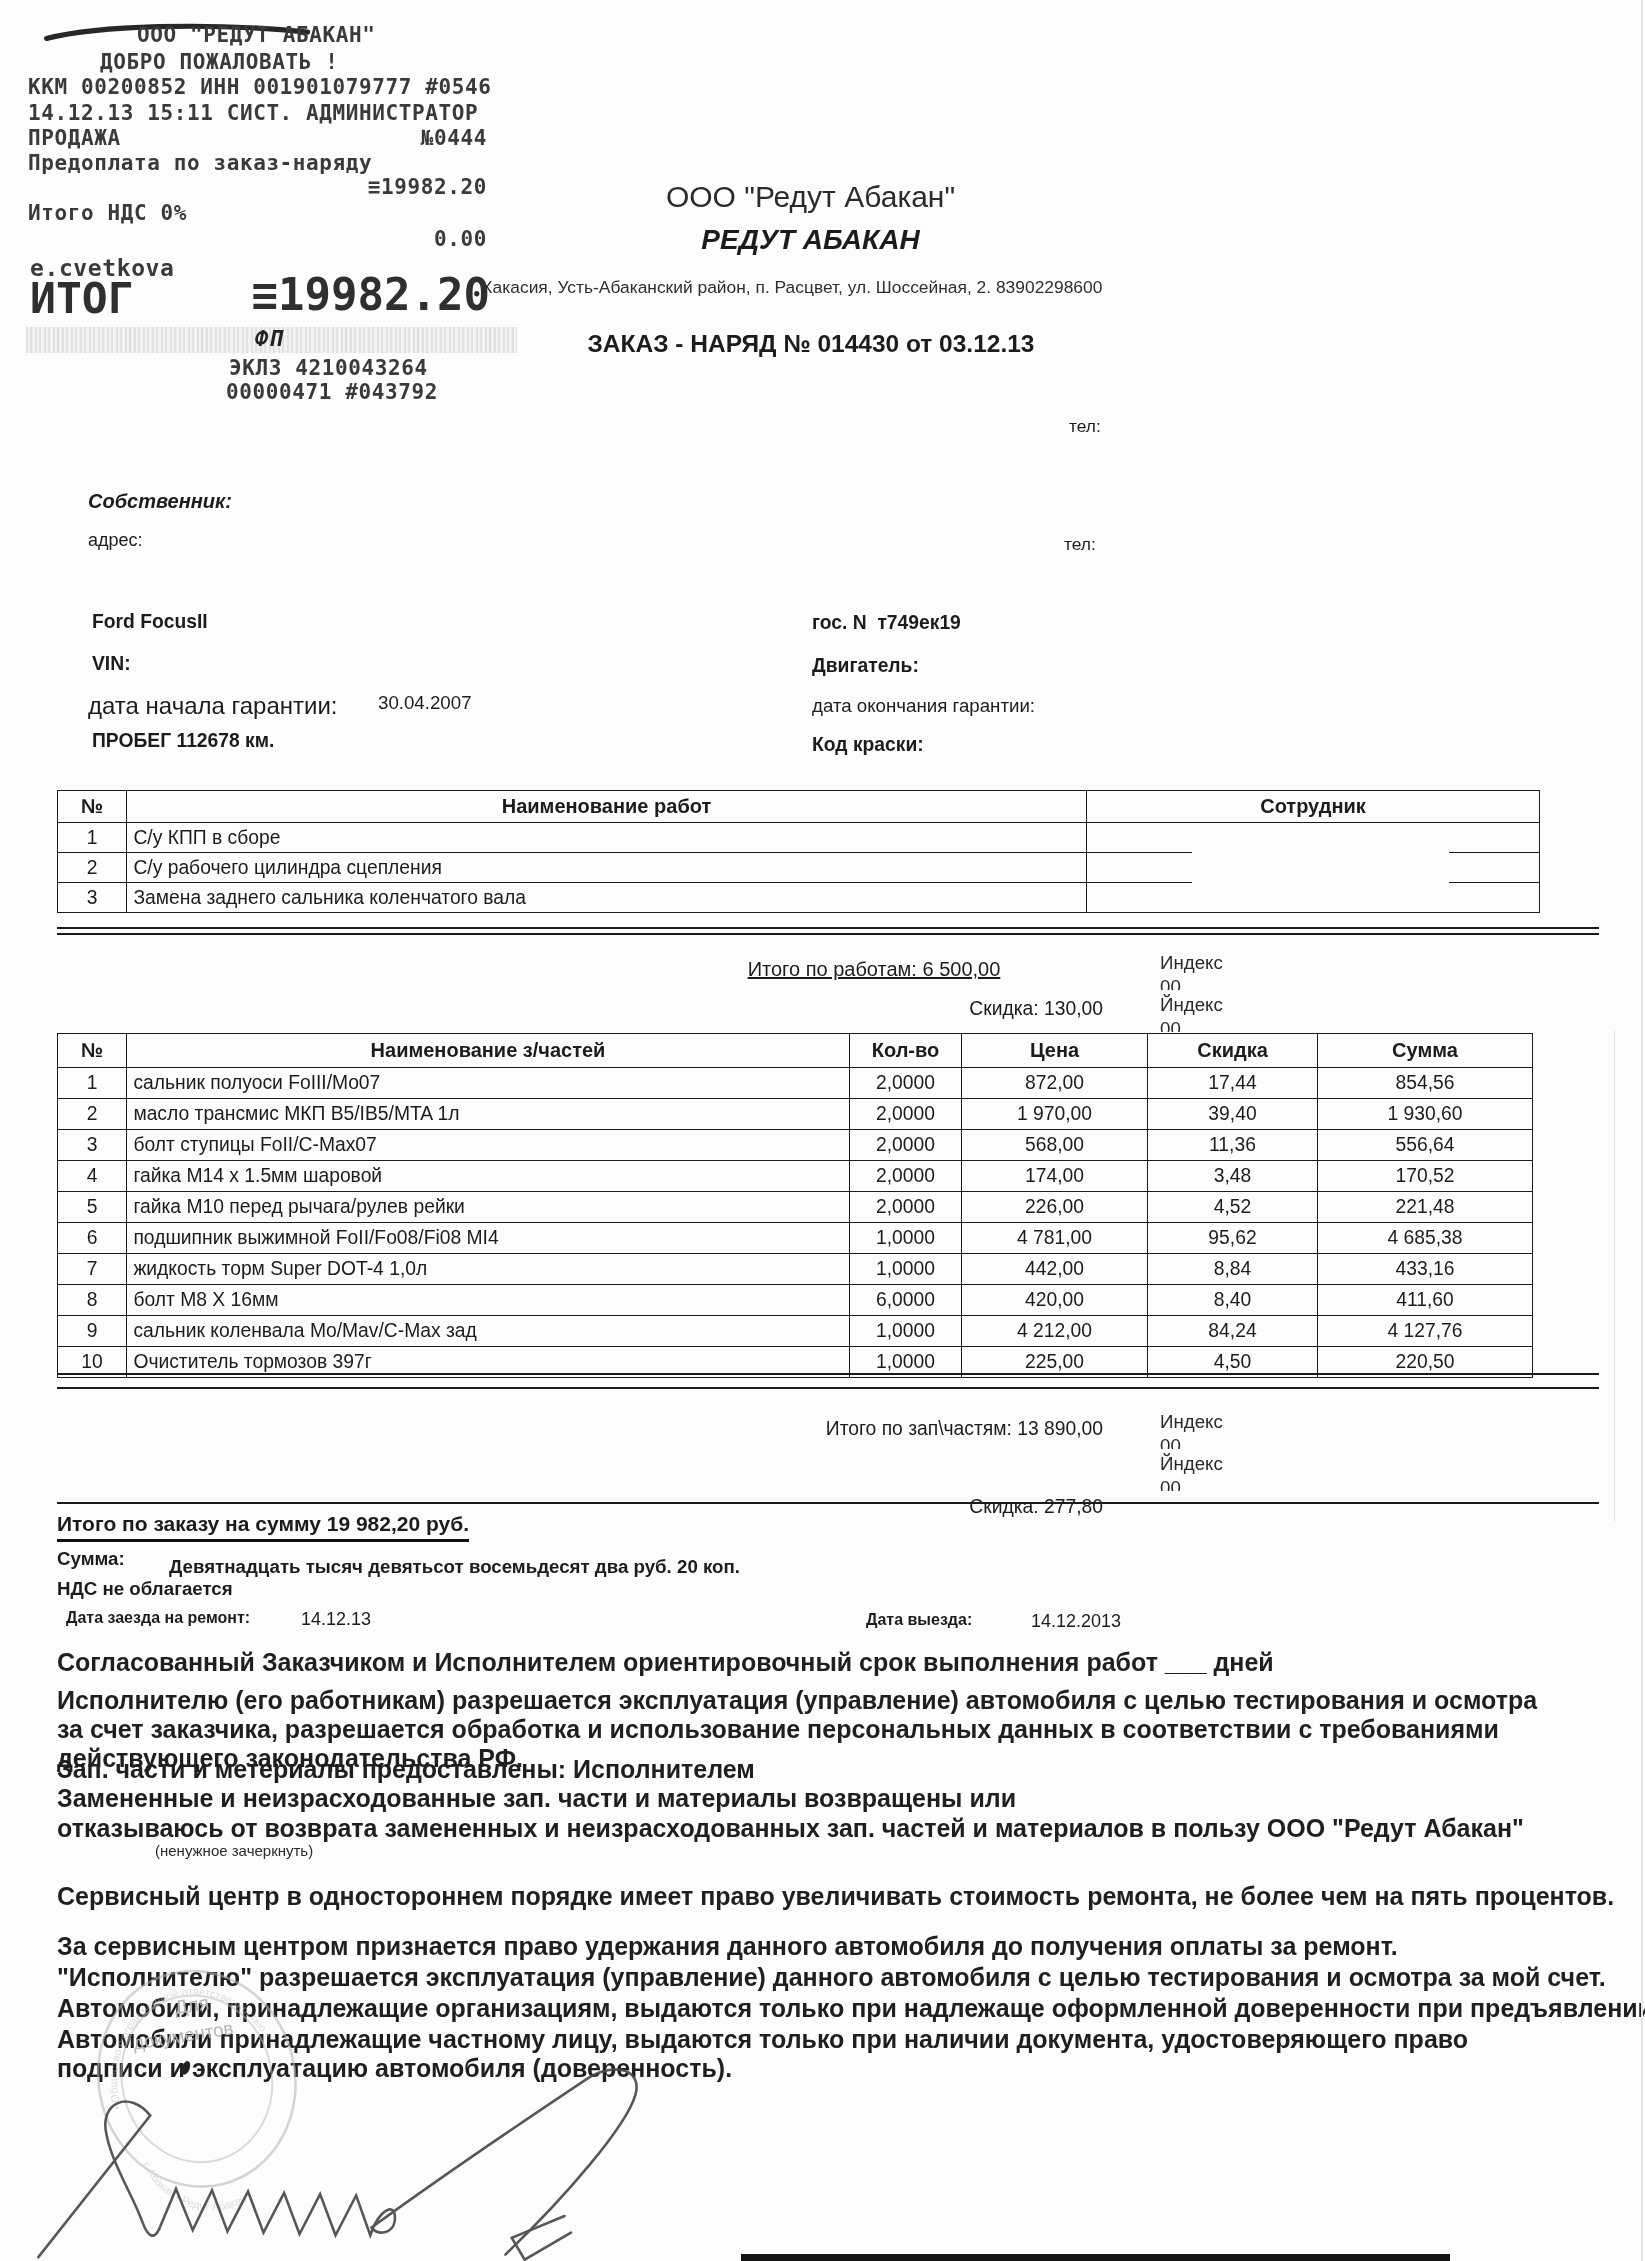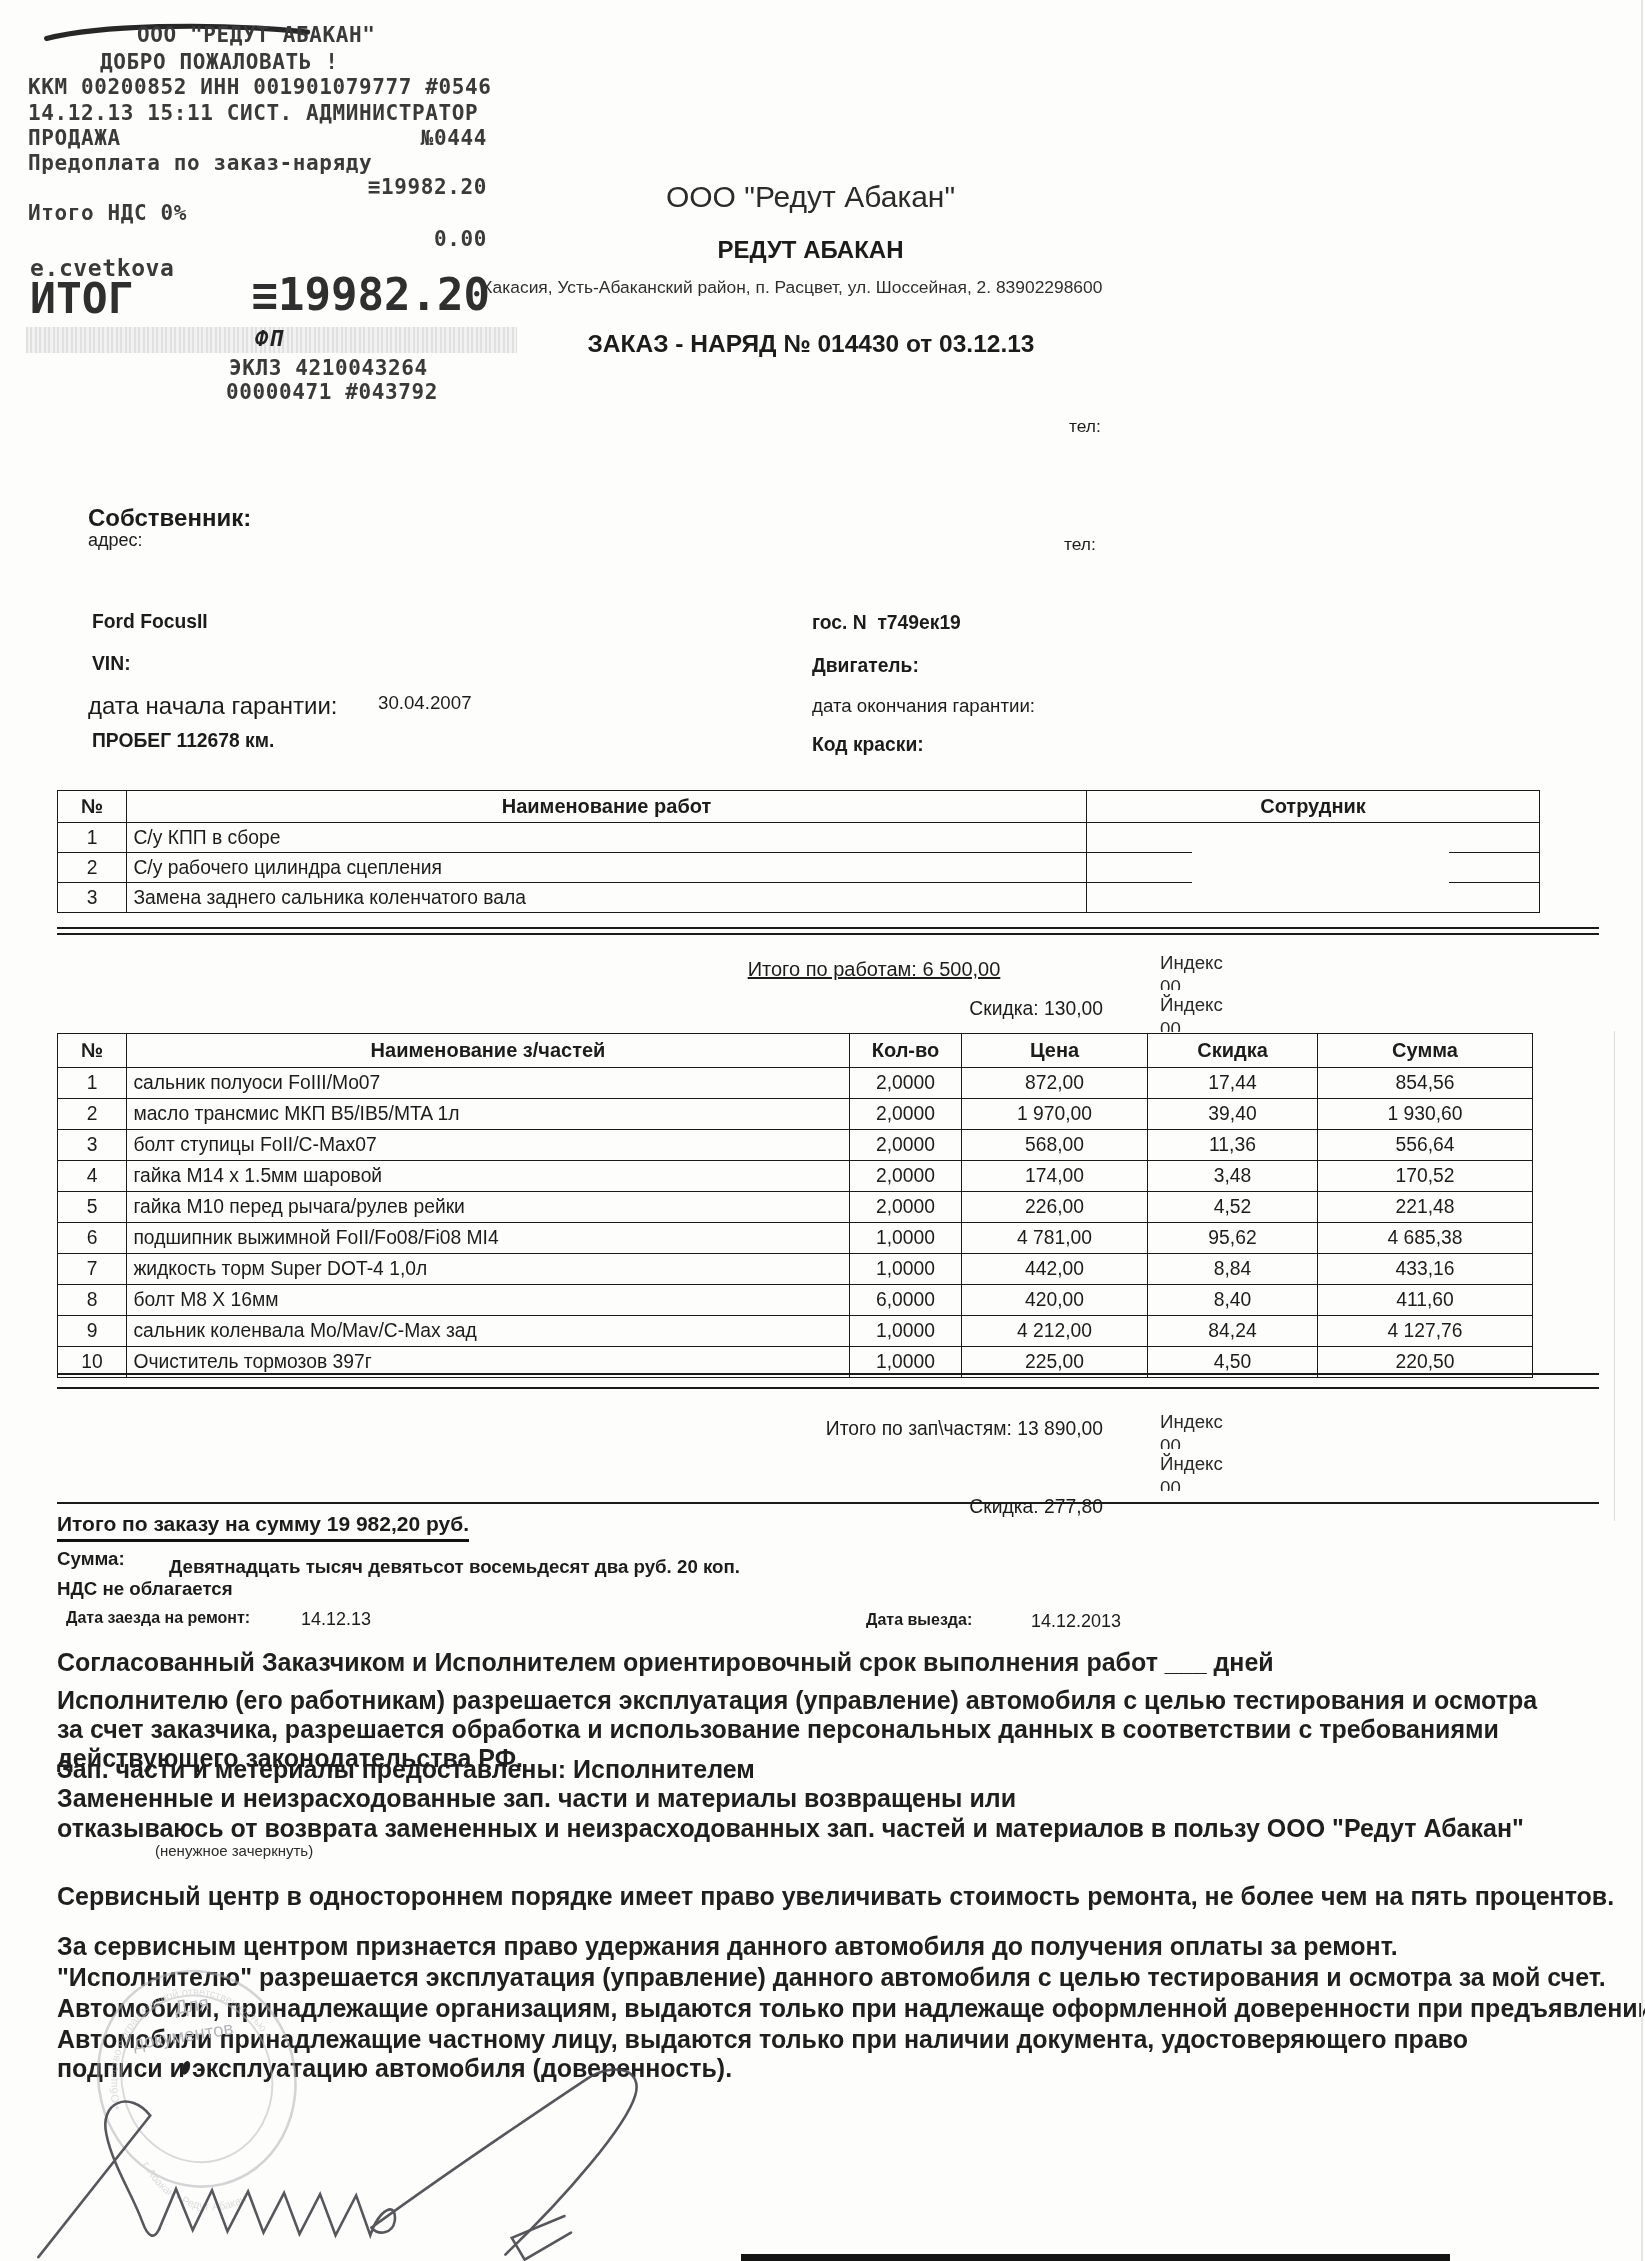--- a/index.html
+++ b/index.html
@@ -53,26 +53,26 @@
     <div class="abs rcpt" style="left:30px;top:255px;font-size:23px;">e.cvetkova</div>
     <div class="abs rcpt-big" style="left:30px;top:273px;font-size:43px;">ИТОГ</div>
     <div class="abs rcpt-big" style="left:193px;top:269px;width:297px;text-align:right;font-size:44px;">≡19982.20</div>
     <div class="abs fpstripe" style="left:26px;top:327px;width:491px;height:26px;"></div>
     <div class="abs rcpt" style="left:255px;top:326px;font-size:22px;font-style:italic;color:#222;">ФП</div>
     <div class="abs rcpt" style="left:229px;top:356px;font-size:21px;">ЭКЛЗ 4210043264</div>
     <div class="abs rcpt" style="left:226px;top:380px;font-size:21px;">00000471 #043792</div>
   </div>
 
   <div class="abs doc-center" style="left:585px;top:180px;width:451px;font-size:30px;color:#2b2b2b;">ООО "Редут Абакан"</div>
-  <div class="abs doc-center b" style="left:585px;top:236px;width:451px;font-size:24px;">РЕДУТ АБАКАН</div>
+  <div class="abs doc-center b" style="left:585px;top:224px;width:451px;font-size:28px;font-style:italic;">РЕДУТ АБАКАН</div>
   <div class="abs" style="left:481px;top:277px;font-size:17.4px;color:#2e2e2e;">Хакасия, Усть-Абаканский район, п. Расцвет, ул. Шоссейная, 2. 83902298600</div>
   <div class="abs doc-center b" style="left:553px;top:330px;width:516px;font-size:24.5px;">ЗАКАЗ - НАРЯД № 014430 от 03.12.13</div>
   <div class="abs" style="left:1069px;top:416px;font-size:17.4px;">тел:</div>
 
-  <div class="abs b" style="left:88px;top:504px;font-size:24px;">Собственник:</div>
+  <div class="abs b" style="left:88px;top:490px;font-size:20px;font-style:italic;">Собственник:</div>
   <div class="abs" style="left:88px;top:530px;font-size:18px;">адрес:</div>
   <div class="abs" style="left:1064px;top:534px;font-size:17.4px;">тел:</div>
 
   <div class="abs b" style="left:92px;top:611px;font-size:19.3px;">Ford FocusII</div>
   <div class="abs b" style="left:812px;top:612px;font-size:19.3px;">
     <span>гос. N</span>&nbsp;&nbsp;<span>т749ек19</span>
   </div>
   <div class="abs b" style="left:92px;top:653px;font-size:19.3px;">VIN:</div>
   <div class="abs b" style="left:812px;top:655px;font-size:19.3px;">Двигатель:</div>
   <div class="abs" style="left:88px;top:692px;font-size:24px;">дата начала гарантии:</div>

